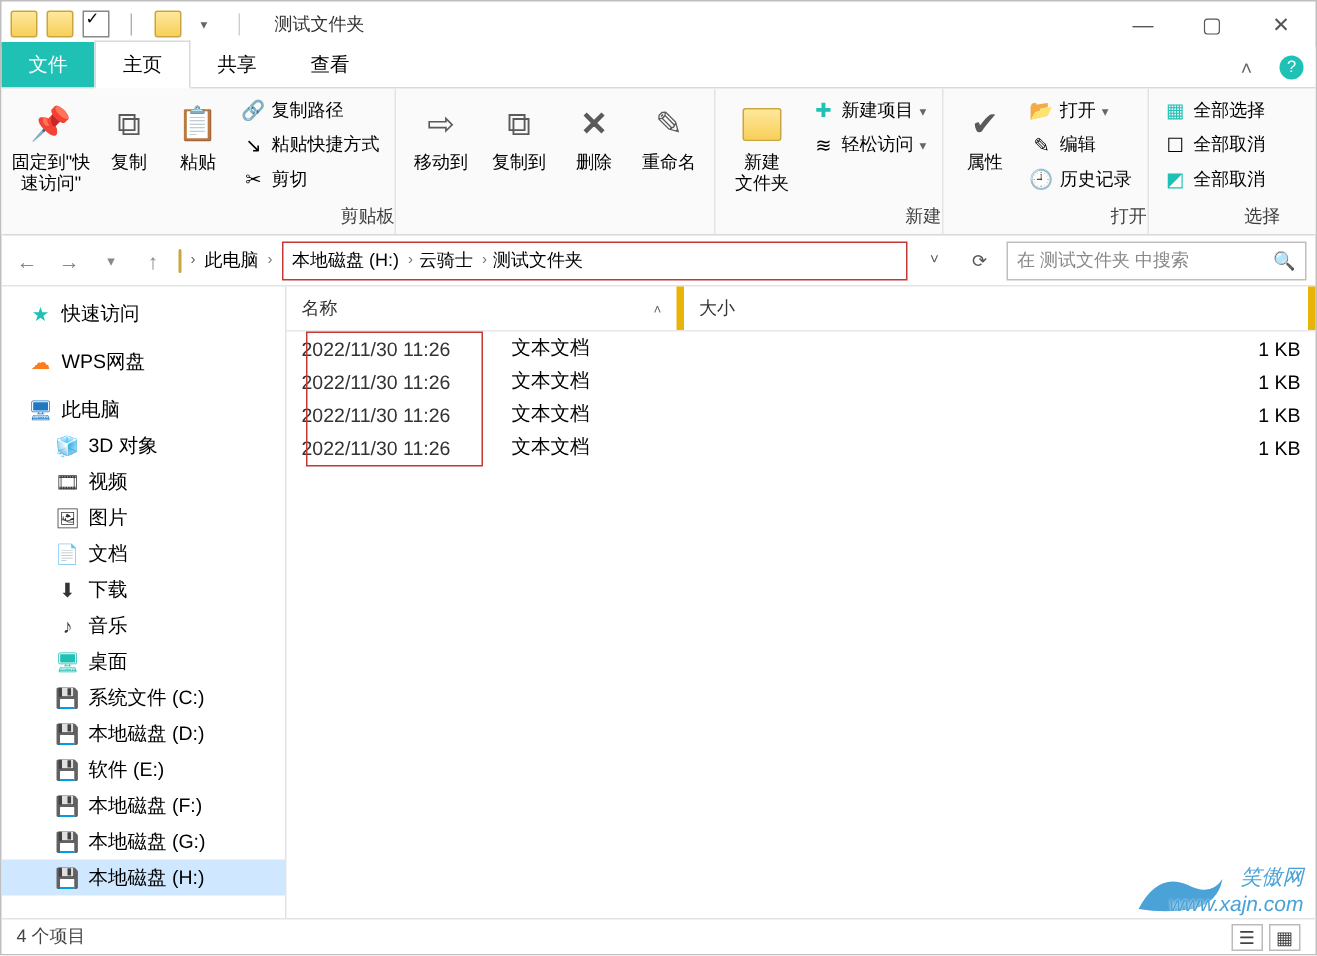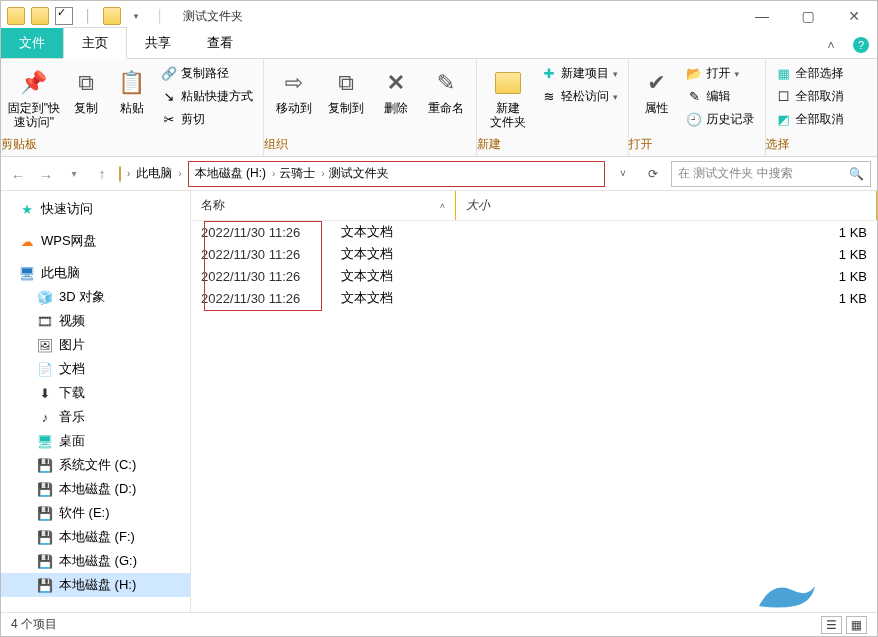--- a/index.html
+++ b/index.html
@@ -20,21 +20,21 @@
   .tabs .tab { padding: 6px 18px; cursor: pointer; }
   .tabs .tab.file { background: #1fc1b4; color: #fff; }
   .tabs .tab.active { border: 1px solid #d9d9d9; border-bottom: 1px solid #fff; background: #fff; margin-bottom: -1px; }
   .tabs .right { position: absolute; right: 6px; top: 4px; display: flex; gap: 10px; }
   .tabs .right span { width: 20px; height: 20px; display: flex; align-items: center; justify-content: center; }
 
   
   .ribbon { height: 98px; display: flex; border-bottom: 1px solid #d9d9d9; font-size: 12px; background: #fafafa; }
   .group { border-right: 1px solid #e3e3e3; display: flex; flex-direction: column; }
   .group-body { flex: 1; display: flex; align-items: flex-start; padding: 4px 6px; gap: 4px; }
-  .group-label { text-align: left; font-size: 12px; color: #a16207; padding: 2px 0 3px; }
+  .group-label { text-align: right; font-size: 12px; color: #404040; padding: 2px 0 3px; }
   .big-btn { display: flex; flex-direction: column; align-items: center; justify-content: flex-start; width: 54px; padding-top: 4px; gap: 2px; cursor: pointer; }
   .big-btn .ico { width: 32px; height: 32px; display: flex; align-items: center; justify-content: center; font-size: 22px; color: #5a5a5a; }
   .big-btn .lbl { text-align: center; line-height: 14px; }
   .small-col { display: flex; flex-direction: column; gap: 2px; }
   .small-btn { display: flex; align-items: center; gap: 4px; padding: 2px 4px; cursor: pointer; white-space: nowrap; }
   .small-btn .sico { width: 16px; height: 16px; display: flex; align-items: center; justify-content: center; font-size: 13px; }
   .chk { width: 14px; height: 14px; border: 1px solid #888; display: inline-block; position: relative; }
   .chk::after { content: "✓"; font-size: 11px; position: absolute; top: -2px; left: 1px; }
 
   
@@ -51,25 +51,25 @@
   .nav { width: 190px; border-right: 1px solid #e3e3e3; overflow-y: auto; font-size: 13px; scrollbar-width: thin; }
   .navlist { padding: 6px 0; }
   .navitem { display: flex; align-items: center; gap: 6px; padding: 3px 8px 3px 18px; cursor: pointer; white-space: nowrap; }
   .navitem.lvl2 { padding-left: 36px; }
   .navitem.sel { background: #cfe8ff; }
   .navitem .ni { width: 16px; height: 16px; display: flex; align-items: center; justify-content: center; font-size: 13px; }
   .navsec { height: 8px; }
 
   .main { flex: 1; display: flex; flex-direction: column; min-width: 0; }
   .cols { display: flex; border-bottom: 1px solid #e8e8e8; font-size: 12px; color: #333; }
-  .cols div { padding: 6px 10px; border-right: 1px solid #eab308; }
+  .cols div { padding: 6px 10px; border-right: 5px solid #eab308; }
   .cols .c-name { width: 265px; display:flex; justify-content:space-between; align-items:center; }
   .cols .c-date { width: 140px; }
   .cols .c-type { width: 120px; }
-  .cols .c-size { flex: 1; font-style: italic; }
+  .cols .c-size { flex: 1; }
   .rows { flex: 1; overflow: auto; font-size: 13px; }
   .row { display: flex; align-items: center; height: 22px; }
   .row .c-name { width: 265px; display: flex; align-items: center; gap: 6px; padding-left: 16px; }
   .row .c-date { width: 140px; padding-left: 10px; color: #333; }
   .row .c-type { width: 120px; padding-left: 10px; }
   .row .c-size { flex: 1; text-align: right; padding-right: 10px; }
   .fileico { width: 16px; height: 16px; border: 1px solid #9bbcd6; background: #fff; position: relative; border-radius: 2px; }
   .fileico::before { content: ""; position: absolute; left: 3px; right: 3px; top: 3px; height: 1px; background: #9bbcd6; box-shadow: 0 3px #9bbcd6, 0 6px #9bbcd6; }
 
   .status { height: 24px; border-top: 1px solid #e3e3e3; display: flex; align-items: center; padding: 0 10px; font-size: 12px; color: #444; justify-content: space-between; }
@@ -170,21 +170,20 @@
         </div>
         <div class="big-btn" style="width:44px">
           <div class="ico" style="font-weight:bold">✕</div>
           <div class="lbl">删除</div>
         </div>
         <div class="big-btn" style="width:48px">
           <div class="ico">✎</div>
           <div class="lbl">重命名</div>
         </div>
       </div>
-      <div class="group-label">组织</div>
     </div>
 
     <div class="group">
       <div class="group-body">
         <div class="big-btn" style="width:50px">
           <div class="ico">
               <span class="folder-ico" style="width:26px;height:22px;border-color:#caa640"></span>
             </div>
           <div class="lbl" style="white-space:pre-line">新建
 文件夹</div>
@@ -396,14 +395,16 @@
       <span style="border:1px solid #bbb;padding:1px 4px">☰</span>
       <span style="border:1px solid #bbb;padding:1px 4px">▦</span>
     </span>
   </div>
 
   <div class="dolphin">
     <svg viewBox="0 0 60 38">
         <path d="M2 30 Q15 5 35 14 Q50 22 58 10 Q55 26 38 30 Q20 33 2 30 Z" fill="#4aa2d6"></path>
       </svg>
   </div>
+  <div class="watermark" style="white-space:pre-line;text-align:right">笑傲网
+www.xajn.com</div>
 <div style="position: absolute; border: 1px solid rgb(197, 54, 54); pointer-events: none; left: 203px; top: 220px; width: 118px; height: 90px;"></div>
   </div>
 
 </body></html>

